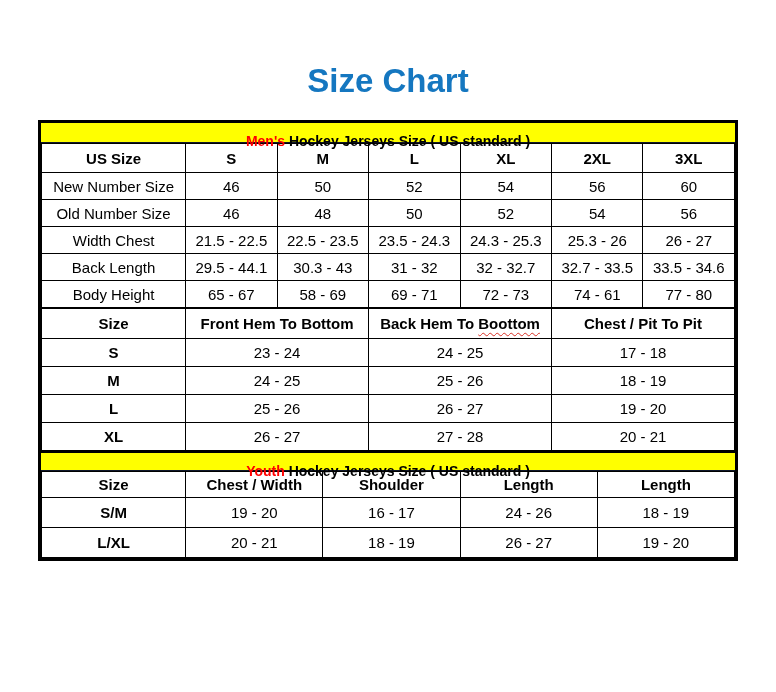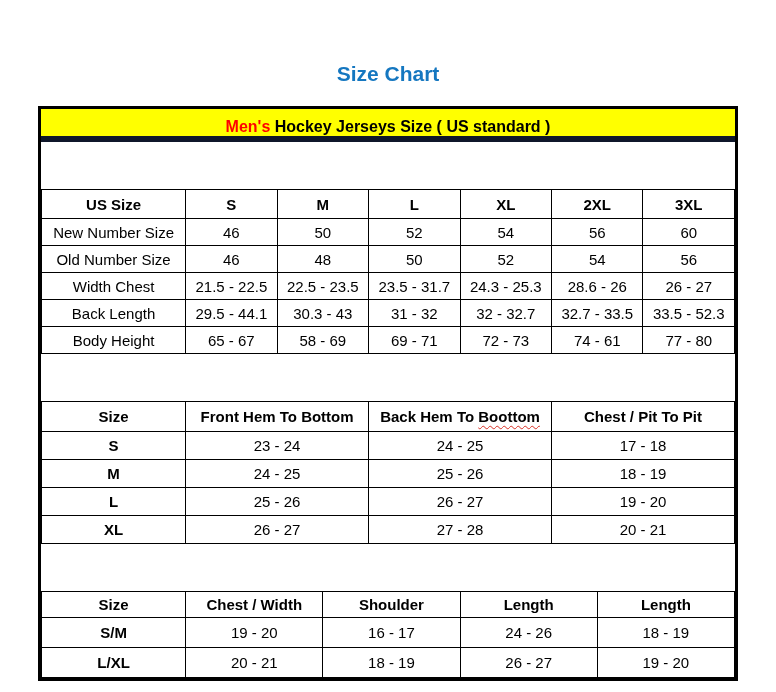--- a/index.html
+++ b/index.html
@@ -6,47 +6,46 @@
   html, body {
     margin: 0; padding: 0;
     width: 776px; height: 692px;
     background: #ffffff;
     font-family: "Liberation Sans", sans-serif;
     color: #000000;
   }
   .page-title {
     margin: 62px 0 20px 0;
     text-align: center;
-    font-size: 21px;
+    font-size: 33px;
     font-weight: bold;
     color: #1577c0;
   }
   .chart-wrap {
     width: 700px;
     margin: 0 auto;
     border: 3px solid #000000;
   }
   .band {
     background: #ffff00;
-    height: 33px;
+    height: 20px;
     line-height: 36px;
     text-align: center;
     font-weight: bold;
-    font-size: 16px;
+    font-size: 14px;
     border-top: 2px solid #000000;
-    border-bottom: 6px solid #0f172a;
+    border-bottom: 1px solid #0f172a;
     white-space: pre-wrap;
   }
   .band:first-child { border-top: none; }
   .band .accent { color: #ff0000; }
   table.size-table {
     width: 100%;
     border-collapse: collapse;
     table-layout: fixed;
-    margin-top: 47px;
   }
   table.size-table th, table.size-table td {
     border: 1px solid #000000;
     text-align: center;
     vertical-align: middle;
     font-size: 15px;
     padding: 0 2px;
     overflow: hidden;
   }
   table.size-table th { font-weight: bold; }
@@ -119,33 +118,33 @@
           <td>48</td>
           <td>50</td>
           <td>52</td>
           <td>54</td>
           <td>56</td>
         </tr>
         <tr>
           <td>Width Chest</td>
           <td>21.5 - 22.5</td>
           <td>22.5 - 23.5</td>
-          <td>23.5 - 31.7</td>
+          <td>23.5 - 24.3</td>
           <td>24.3 - 25.3</td>
-          <td>28.6 - 26</td>
+          <td>25.3 - 26</td>
           <td>26 - 27</td>
         </tr>
         <tr>
           <td>Back Length</td>
           <td>29.5 - 44.1</td>
           <td>30.3 - 43</td>
           <td>31 - 32</td>
           <td>32 - 32.7</td>
           <td>32.7 - 33.5</td>
-          <td>33.5 - 52.3</td>
+          <td>33.5 - 34.6</td>
         </tr>
         <tr>
           <td>Body Height</td>
           <td>65 - 67</td>
           <td>58 - 69</td>
           <td>69 - 71</td>
           <td>72 - 73</td>
           <td>74 - 61</td>
           <td>77 - 80</td>
         </tr>
@@ -188,20 +187,21 @@
         </tr>
         <tr>
           <td>XL</td>
           <td>26 - 27</td>
           <td>27 - 28</td>
           <td>20 - 21</td>
         </tr>
       </tbody>
   </table>
 
+  <div class="band"><span class="accent">Youth</span><span> Hockey Jerseys Size ( US standard )</span></div>
   <table class="size-table tbl-youth">
     <colgroup>
       <col class="c-label">
         <col class="c-data">
         <col class="c-data">
         <col class="c-data">
         <col class="c-data">
     </colgroup>
     <thead>
         <tr>

